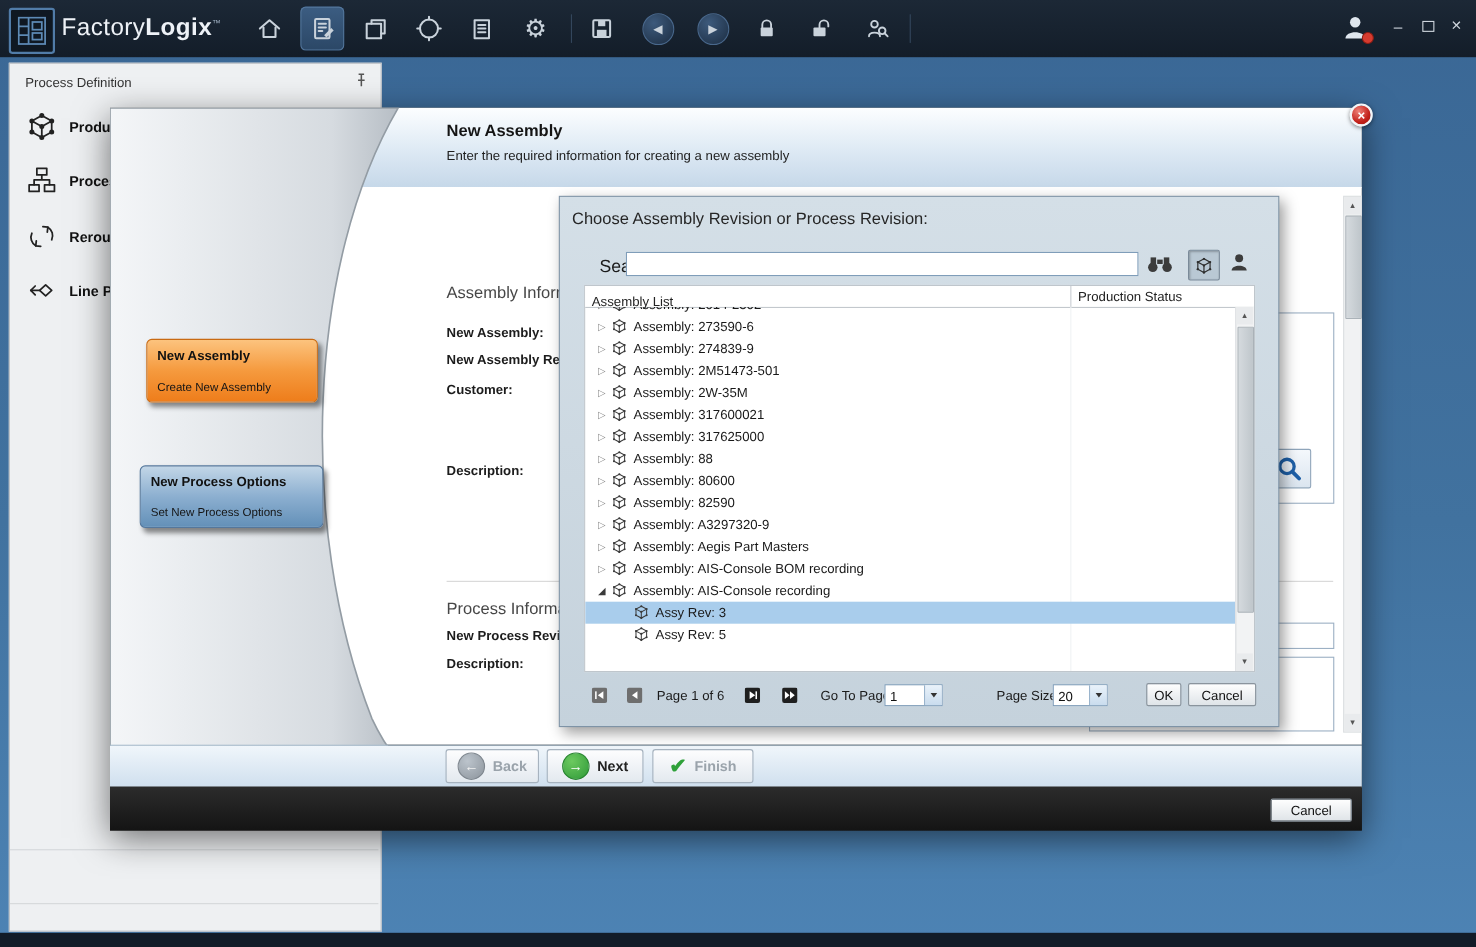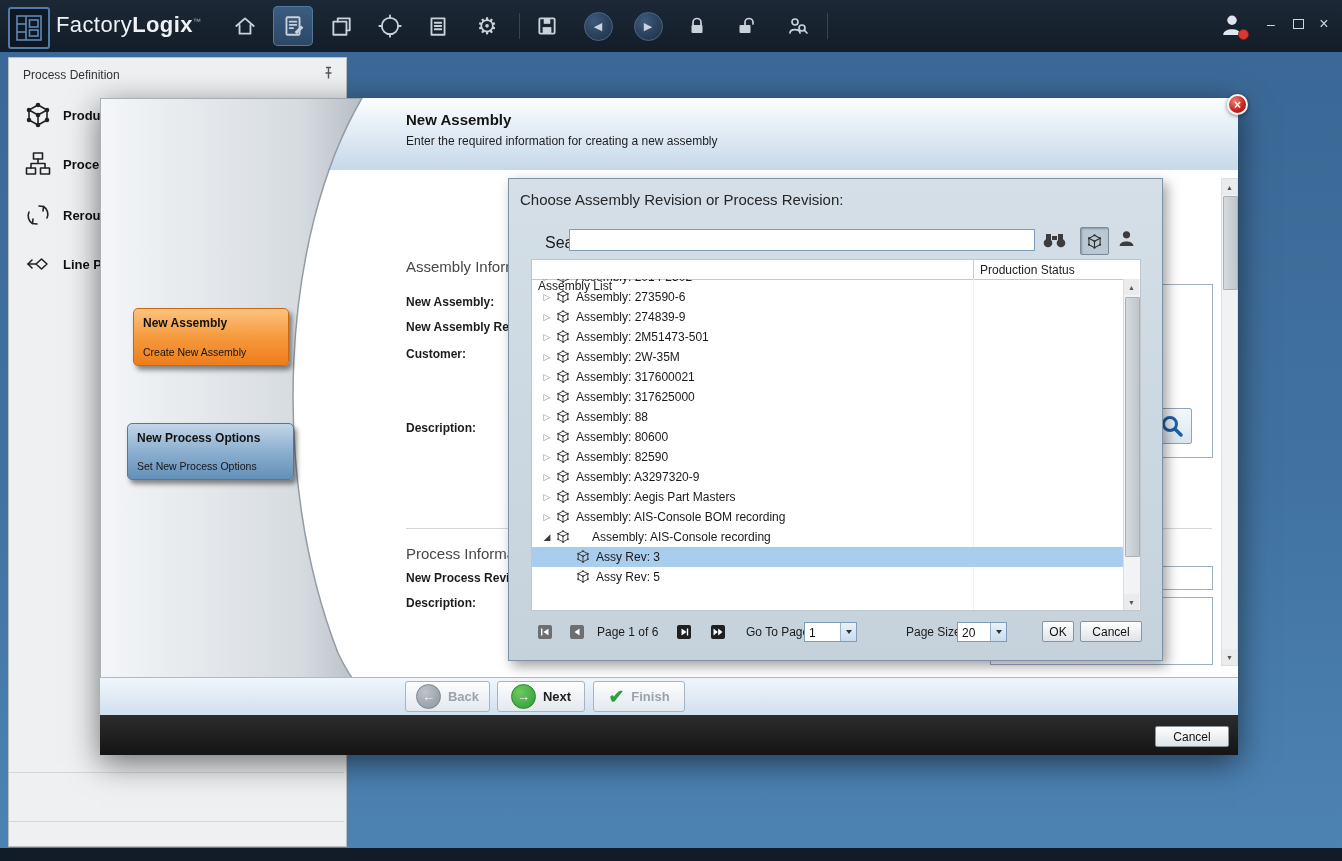--- a/index.html
+++ b/index.html
@@ -85,21 +85,21 @@
   #binocs{position:absolute;left:534px;top:53px}
   #cube-filter{position:absolute;left:571px;top:48px;width:27px;height:26px;background:#b9c8d4;
                border:1px solid #7a8a99;border-radius:2px;display:flex;align-items:center;justify-content:center;
                box-shadow:inset 1px 1px 2px rgba(0,0,0,.25)}
   #person-filter{position:absolute;left:608px;top:50px}
 
   #grid{position:absolute;left:22px;top:80px;width:610px;height:352px;background:#fff;
         border:1px solid #bfc6cc;box-sizing:border-box}
   .grid-hdr{position:absolute;left:0;top:0;width:100%;height:19px;border-bottom:1px solid #c3c8cd;
             font-size:12px;color:#222;background:#fff}
-  .hdr-c1{position:absolute;left:6px;top:19px}
+  .hdr-c1{position:absolute;left:6px;top:7px}
   .hdr-c2{position:absolute;left:448px;top:3px}
   .hdr-div{position:absolute;left:441px;top:0;width:1px;height:19px;background:#c9ced3}
   .col-div{position:absolute;left:441px;top:19px;width:1px;height:331px;background:#f0f2f4}
   #rows{position:absolute;left:0;top:19px;width:591px;height:331px;overflow:hidden}
   .tree-row{height:20px;display:flex;align-items:center;padding-left:8px;font-size:12px;color:#191919;white-space:nowrap}
   .tree-row.selected{background:#a9cdec}
   .tree-row.child{padding-left:28px}
   .tree-row.clipped{margin-top:-12px}
   .expander{width:14px;font-size:9px;color:#8a8a8a;text-align:center;flex:0 0 14px}
   .tree-row .cube{width:15px;height:14px;margin-left:2px;flex:0 0 15px}
@@ -658,21 +658,21 @@
                 <g fill="#3a3a3a">
                   <circle cx="7" cy="1.2" r="1.05"></circle>
                   <circle cx="12.2" cy="4" r="1.05"></circle>
                   <circle cx="1.8" cy="4" r="1.05"></circle>
                   <circle cx="7" cy="6.8" r="1.05"></circle>
                   <circle cx="12.2" cy="10" r="1.05"></circle>
                   <circle cx="1.8" cy="10" r="1.05"></circle>
                   <circle cx="7" cy="12.8" r="1.05"></circle>
                 </g>
               </svg></span>
-            <span style="margin-left: 21px;">Assembly: AIS-Console recording</span>
+            <span style="margin-left: 5px;">Assembly: AIS-Console recording</span>
           </div>
           <div class="tree-row selected child">
             <span class="expander"></span>
             <span class="cube"><svg viewBox="0 0 14 14" width="14" height="13">
                 <g fill="none" stroke="#3a3a3a" stroke-width="1">
                   <path d="M7 1.2 L12.2 4 V10 L7 12.8 L1.8 10 V4 Z"></path>
                   <path d="M1.8 4 L7 6.8 L12.2 4 M7 6.8 V12.8"></path>
                 </g>
                 <g fill="#3a3a3a">
                   <circle cx="7" cy="1.2" r="1.05"></circle>

